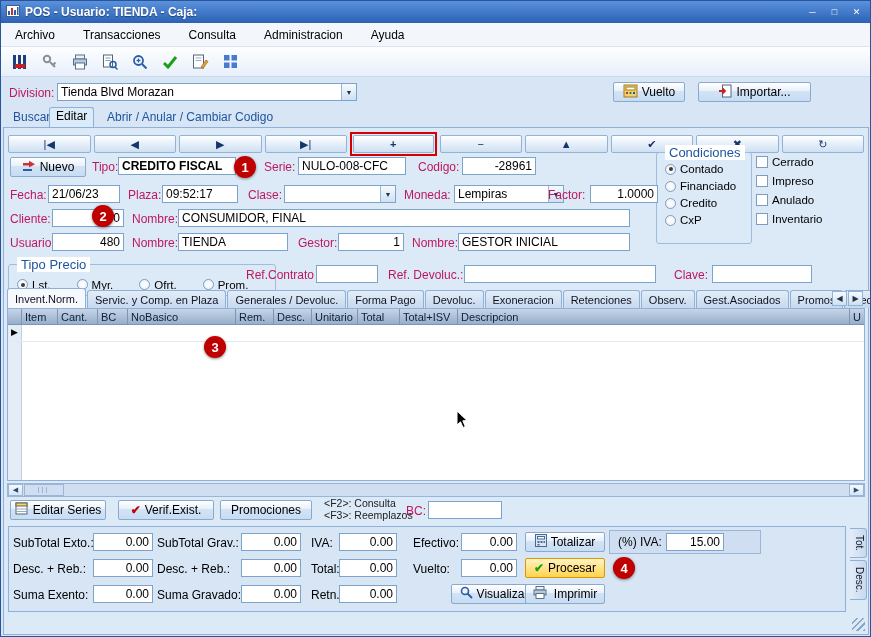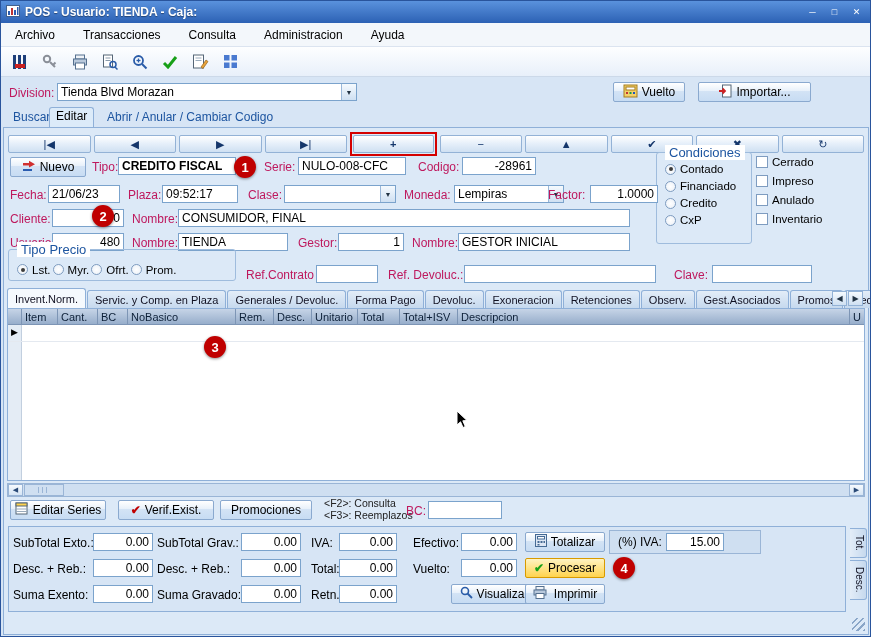--- a/index.html
+++ b/index.html
@@ -351,21 +351,21 @@
 
     <span class="lbl" style="left:6px;top:108px;">Usuario:</span>
     <div class="fld num" style="left:48px;top:105px;width:72px;">480</div>
     <span class="lbl" style="left:128px;top:108px;">Nombre:</span>
     <div class="fld" style="left:174px;top:105px;width:110px;">TIENDA</div>
     <span class="lbl" style="left:294px;top:108px;">Gestor:</span>
     <div class="fld num" style="left:334px;top:105px;width:66px;">1</div>
     <span class="lbl" style="left:408px;top:108px;">Nombre:</span>
     <div class="fld" style="left:454px;top:105px;width:172px;">GESTOR INICIAL</div>
 
-    <div class="gb" style="left:4px;top:121px;width:228px;height:32px;padding:9px 0 0 8px;display:flex;gap:2px;">
+    <div class="gb" style="left:4px;top:136px;width:268px;height:32px;padding:9px 0 0 8px;display:flex;gap:26px;">
       <span class="gb-title">Tipo Precio</span>
       <div class="radio-row">
           <span class="radio sel"></span>
           <span>Lst.</span>
         </div>
       <div class="radio-row">
           <span class="radio"></span>
           <span>Myr.</span>
         </div>
       <div class="radio-row">

